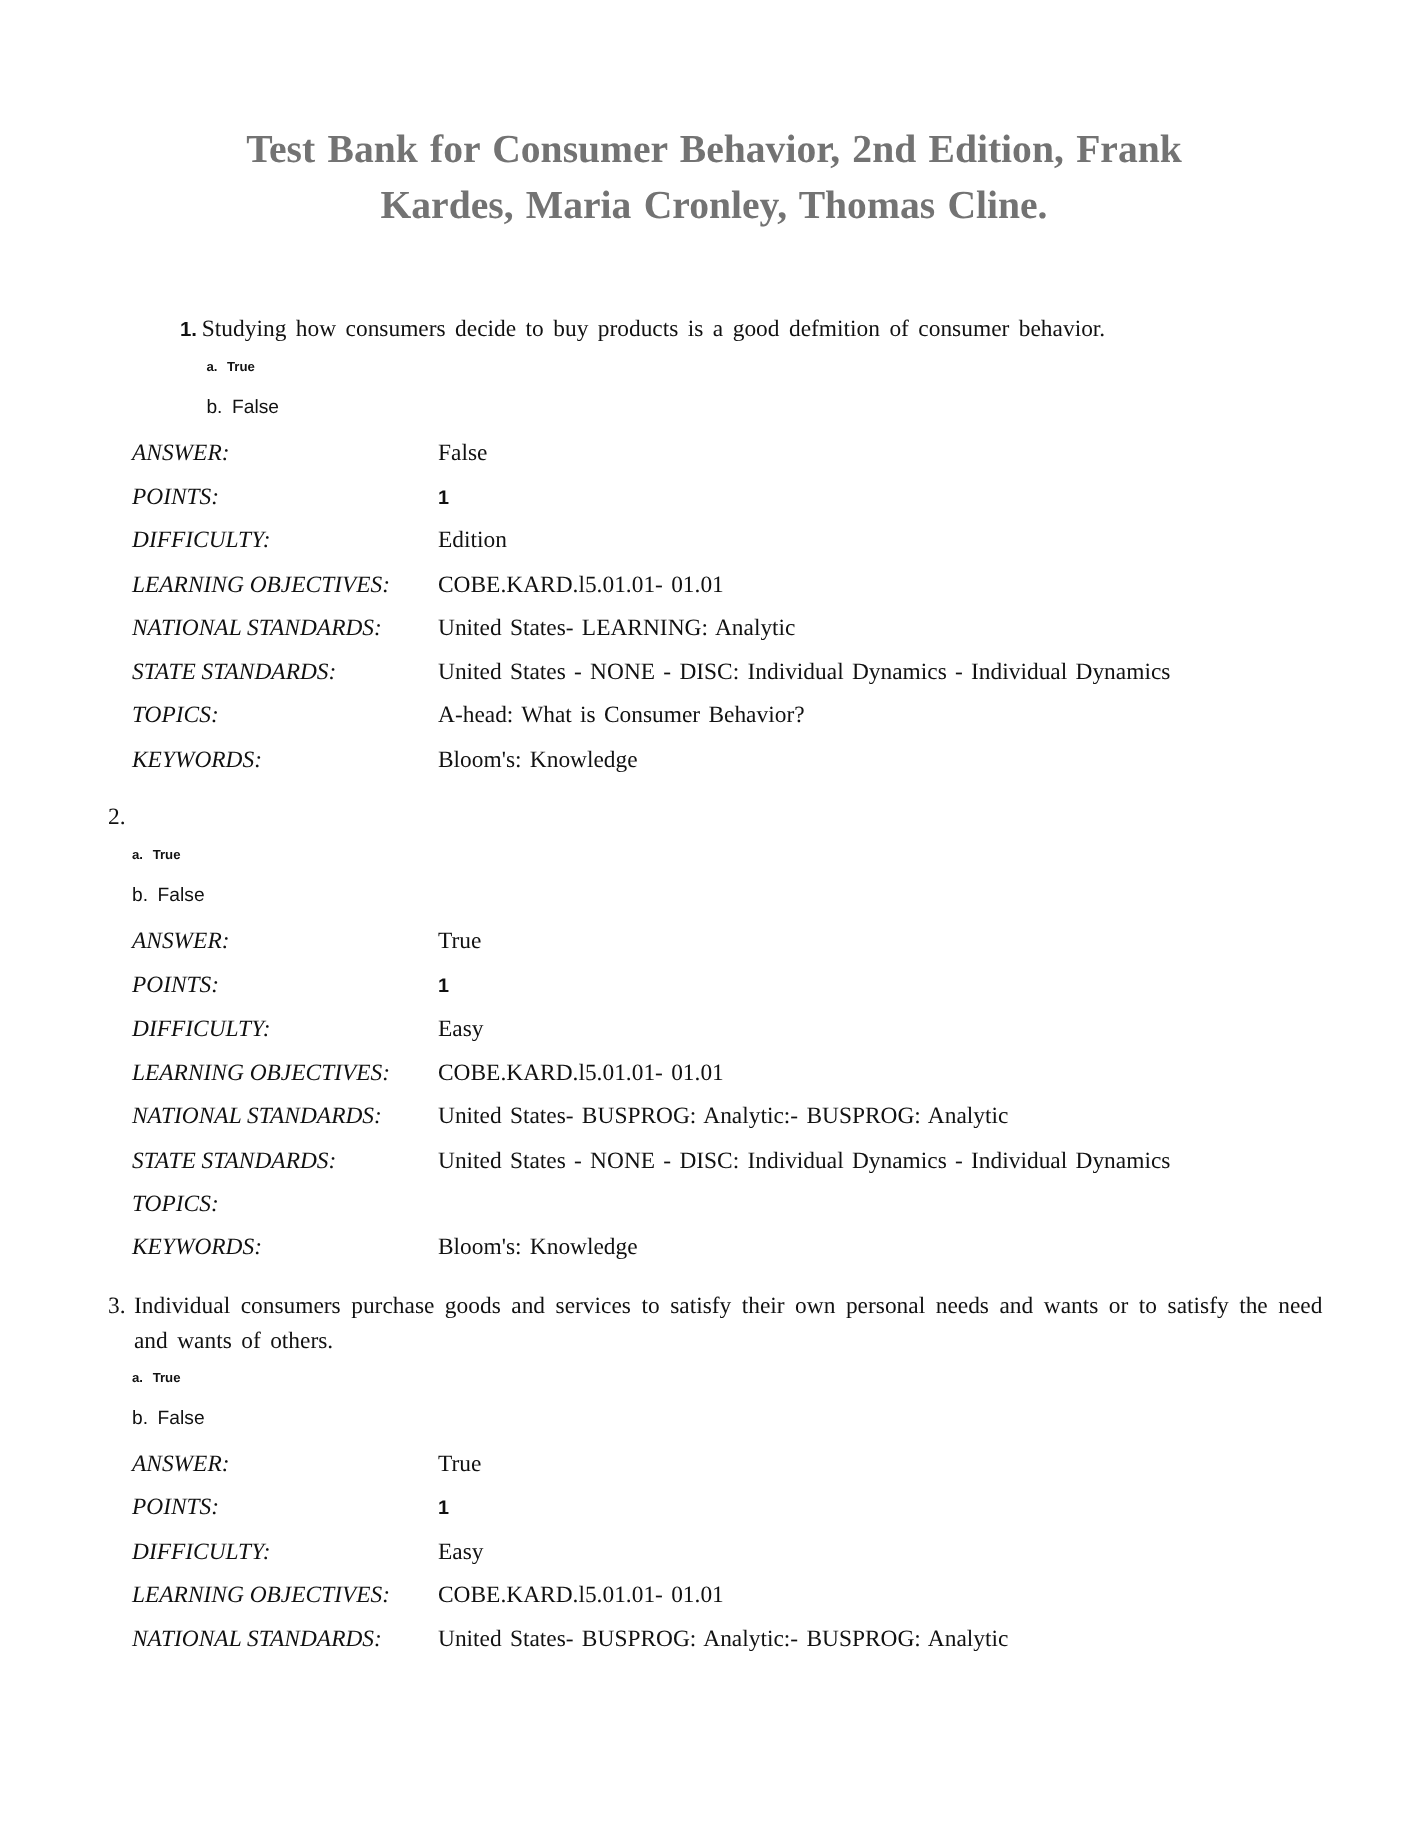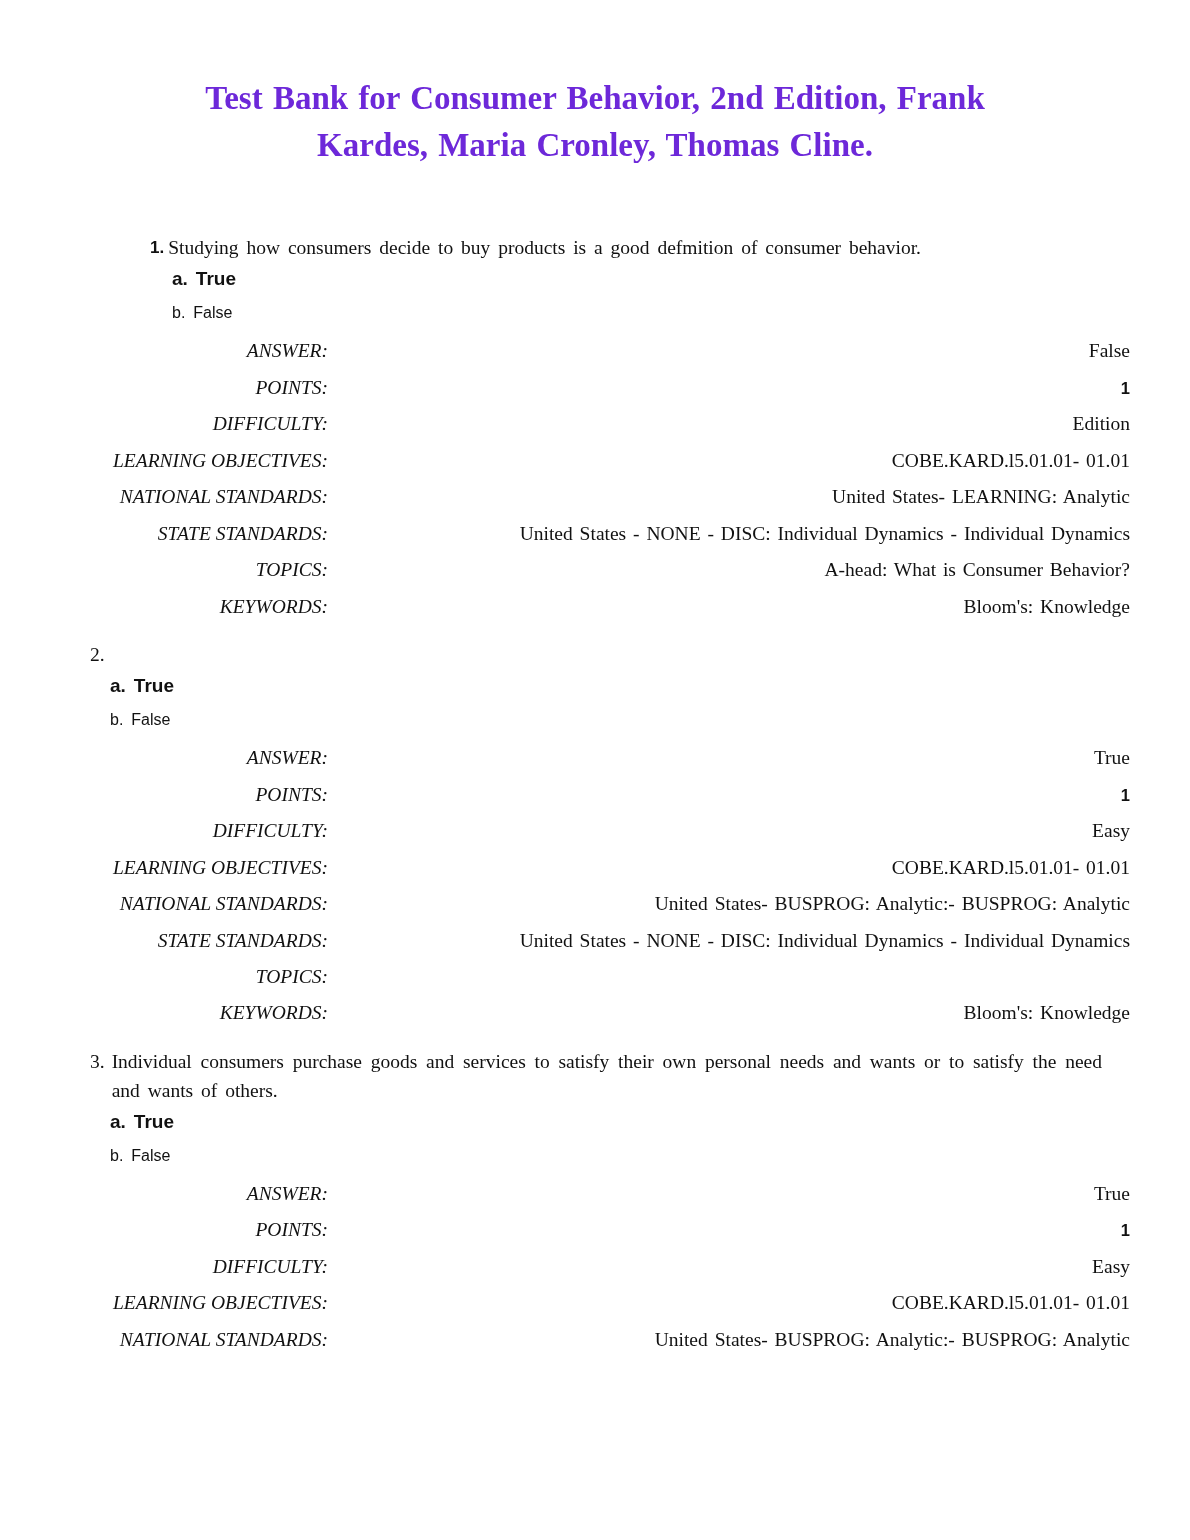--- a/index.html
+++ b/index.html
@@ -13,28 +13,28 @@
     font-family: "Liberation Serif", serif;
     color: #111111;
     overflow: hidden;
   }
   .page {
     position: relative;
     width: 1190px;
     height: 1540px;
   }
   .doc-title {
-    margin: 75px auto 0 auto;
+    margin: 102px auto 0 auto;
     max-width: 900px;
     text-align: center;
     font-family: "Liberation Serif", serif;
     font-weight: bold;
     font-size: 33px;
     line-height: 47px;
-    color: #6d28d9;
+    color: #737373;
     word-spacing: 2px;
   }
   .question { margin: 0; }
 
   
   .q-line {
     display: flex;
     font-size: 19.5px;
     line-height: 29px;
   }
@@ -57,34 +57,34 @@
     word-spacing: 3px;
   }
 
   
   .options { margin-top: 7px; }
   .q1 .options { padding-left: 172px; }
   .q-std .options { padding-left: 110px; }
   .option { font-family: "Liberation Sans", sans-serif; }
   .option-a {
     font-weight: bold;
-    font-size: 19px;
+    font-size: 11px;
     line-height: 20px;
     margin-bottom: 13px;
   }
   .option-b {
     font-weight: normal;
     font-size: 16px;
     line-height: 22px;
     margin-bottom: 0;
   }
   .opt-letter { margin-right: 8px; }
 
   
-  .fields { padding-left: 73px; margin-top: 14px; margin-bottom: 20px; text-align: right; }
+  .fields { padding-left: 110px; margin-top: 14px; margin-bottom: 20px; }
   .field-row {
     display: flex;
     margin-bottom: 10px;
     font-size: 19.5px;
   }
   .field-label {
     flex: 0 0 255px;
     font-style: italic;
     line-height: 26px;
   }

